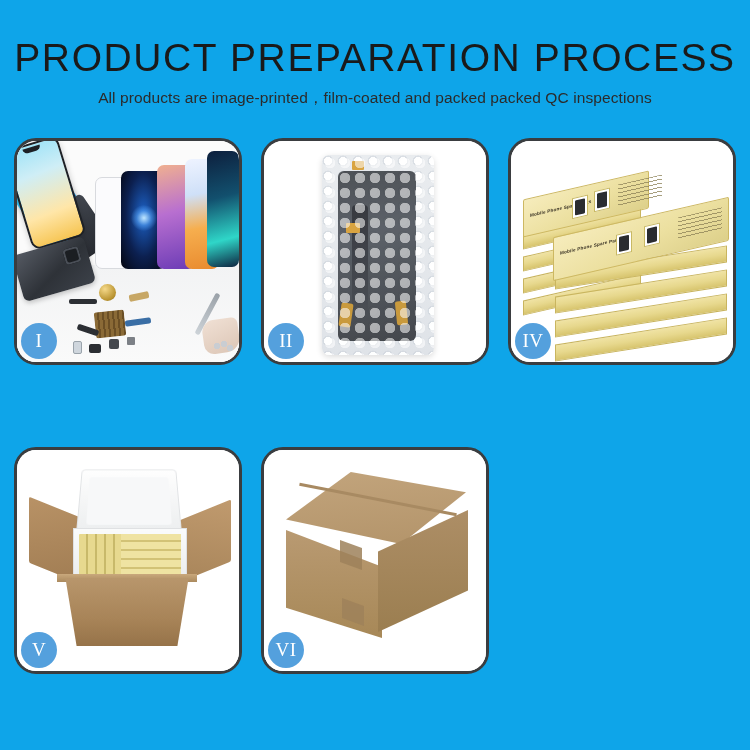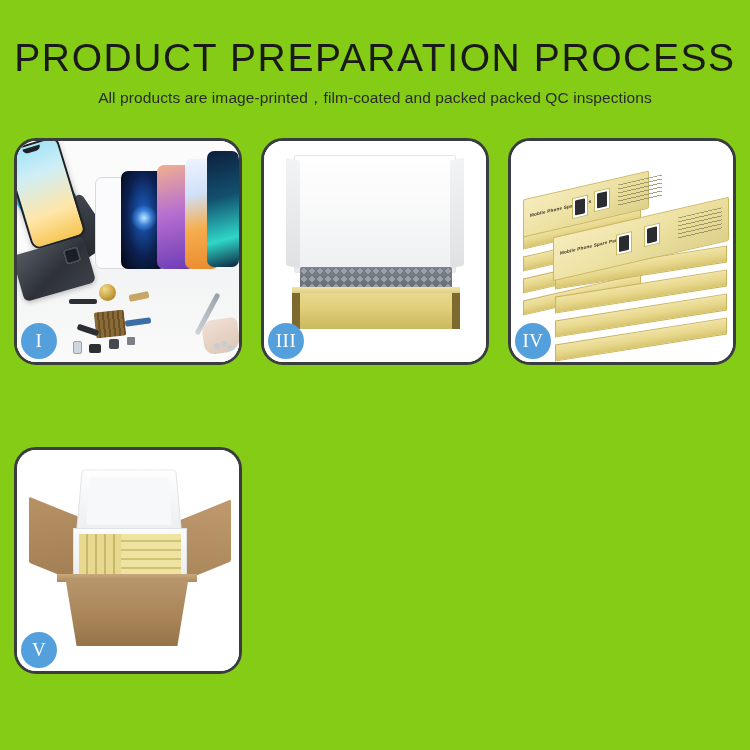--- a/index.html
+++ b/index.html
@@ -9,21 +9,21 @@
     height: 750px;
     background: #ffffff;
     font-family: "Liberation Sans", sans-serif;
     overflow: hidden;
   }
 
   #page {
     position: relative;
     width: 750px;
     height: 750px;
-    background: #84cc16;
+    background: #0ea5e9;
   }
 
   
   .header {
     position: absolute;
     top: 36px;
     left: 0;
     width: 750px;
     text-align: center;
   }
@@ -419,33 +419,34 @@
         <div class="flex6"></div>
         <div class="flex7"></div>
         <div class="flex8"></div>
         <div class="driver"></div>
         <div class="hand"></div>
         <div class="screws"></div>
       </div>
       <div class="badge">I</div>
     </div>
 
-
     <div class="panel">
-      <div class="panel-inner p3">
-        <div class="box3-lid"></div>
-        <div class="box3-lid-l"></div>
-        <div class="box3-lid-r"></div>
-        <div class="box3-foam"></div>
-        <div class="box3-fill"></div>
-        <div class="box3-rim"></div>
-        <div class="box3-front"></div>
+      <div class="panel-inner p2">
+        <div class="bubblewrap">
+          <div class="bw-part"></div>
+          <div class="bw-tape1"></div>
+          <div class="bw-tape2"></div>
+          <div class="bw-tape3"></div>
+          <div class="bw-tape4"></div>
+          <div class="bw-gloss"></div>
+        </div>
       </div>
-      <div class="badge">III</div>
+      <div class="badge">II</div>
     </div>
+
 
     <div class="panel">
       <div class="panel-inner p4">
         <div class="stack">
 
           <div class="ybox" style="left:4px; top:66px; width:118px; height:15px; transform: skewY(-13deg);"></div>
           <div class="ybox" style="left:4px; top:88px; width:118px; height:15px; transform: skewY(-13deg);"></div>
           <div class="ybox" style="left:4px; top:110px; width:118px; height:15px; transform: skewY(-13deg);"></div>
           <div class="ybox" style="left:4px; top:132px; width:118px; height:15px; transform: skewY(-13deg);"></div>
 
@@ -488,15 +489,26 @@
         <div class="v-foamlid"></div>
         <div class="v-foambody"></div>
         <div class="v-contents"></div>
         <div class="v-contents2"></div>
         <div class="v-rim"></div>
         <div class="v-front"></div>
       </div>
       <div class="badge">V</div>
     </div>
 
+    <div class="panel">
+      <div class="panel-inner p6">
+        <div class="c6-top"></div>
+        <div class="c6-seam"></div>
+        <div class="c6-left"></div>
+        <div class="c6-right"></div>
+        <div class="c6-tab1"></div>
+        <div class="c6-tab2"></div>
+      </div>
+      <div class="badge">VI</div>
+    </div>
 
   </div>
 </div>
 
 </body></html>

